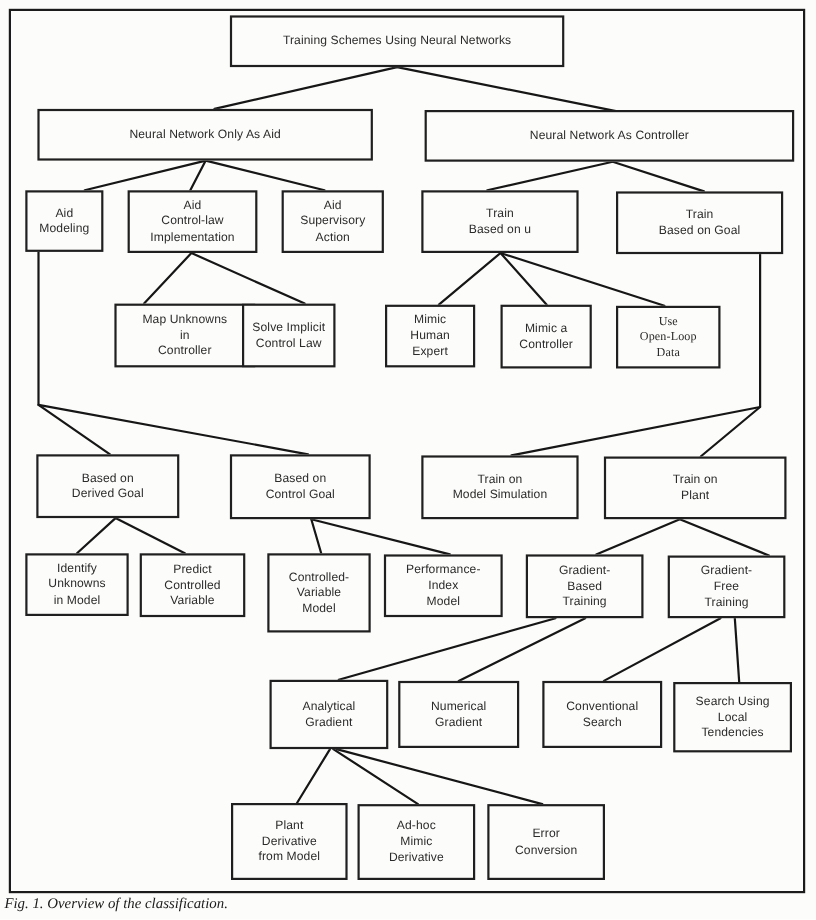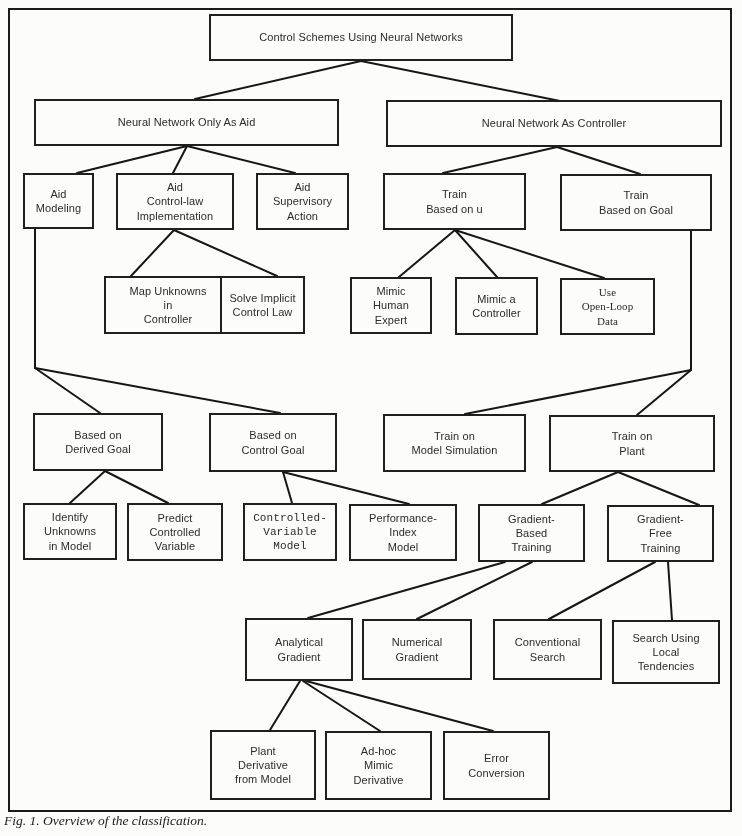--- a/index.html
+++ b/index.html
@@ -82,21 +82,21 @@
       <polyline points="505,562 308,618"></polyline>
       <polyline points="532,562 417,619"></polyline>
       <polyline points="655,562 549,619"></polyline>
       <polyline points="668,562 672,620"></polyline>
       <polyline points="300,681 270,730"></polyline>
       <polyline points="303,681 380,731"></polyline>
       <polyline points="306,681 493,731"></polyline>
     </svg>
   <div class="frame" id="frame" style="left: 8px; top: 8px; width: 720px; height: 800px;"></div>
   <div id="nodes">
-      <div class="node" style="left: 209px; top: 14px; width: 304px; height: 47px;">Control Schemes Using Neural Networks</div>
+      <div class="node" style="left: 209px; top: 14px; width: 304px; height: 47px;">Training Schemes Using Neural Networks</div>
       <div class="node" style="left: 34px; top: 99px; width: 305px; height: 47px;">Neural Network Only As Aid</div>
       <div class="node" style="left: 386px; top: 100px; width: 336px; height: 47px; text-align: center;">Neural Network As Controller</div>
       <div class="node" style="left: 23px; top: 173px; width: 71px; height: 56px;">Aid
 Modeling</div>
       <div class="node" style="left: 116px; top: 173px; width: 118px; height: 57px;">Aid
 Control-law
 Implementation</div>
       <div class="node" style="left: 256px; top: 173px; width: 93px; height: 57px;">Aid
 Supervisory
 Action</div>
@@ -124,21 +124,21 @@
       <div class="node" style="left: 383px; top: 414px; width: 143px; height: 58px;">Train on
 Model Simulation</div>
       <div class="node" style="left: 549px; top: 415px; width: 166px; height: 57px;">Train on
 Plant</div>
       <div class="node" style="left: 23px; top: 503px; width: 94px; height: 57px;">Identify
 Unknowns
 in Model</div>
       <div class="node" style="left: 127px; top: 503px; width: 96px; height: 58px;">Predict
 Controlled
 Variable</div>
-      <div class="node" style="left: 243px; top: 503px; width: 94px; height: 58px; font-family: Liberation Mono, monospace;">Controlled-
+      <div class="node" style="left: 243px; top: 503px; width: 94px; height: 72px;">Controlled-
 Variable
 Model</div>
       <div class="node" style="left: 349px; top: 504px; width: 108px; height: 57px;">Performance-
 Index
 Model</div>
       <div class="node" style="left: 478px; top: 504px; width: 107px; height: 58px;">Gradient-
 Based
 Training</div>
       <div class="node" style="left: 607px; top: 505px; width: 107px; height: 57px;">Gradient-
 Free

